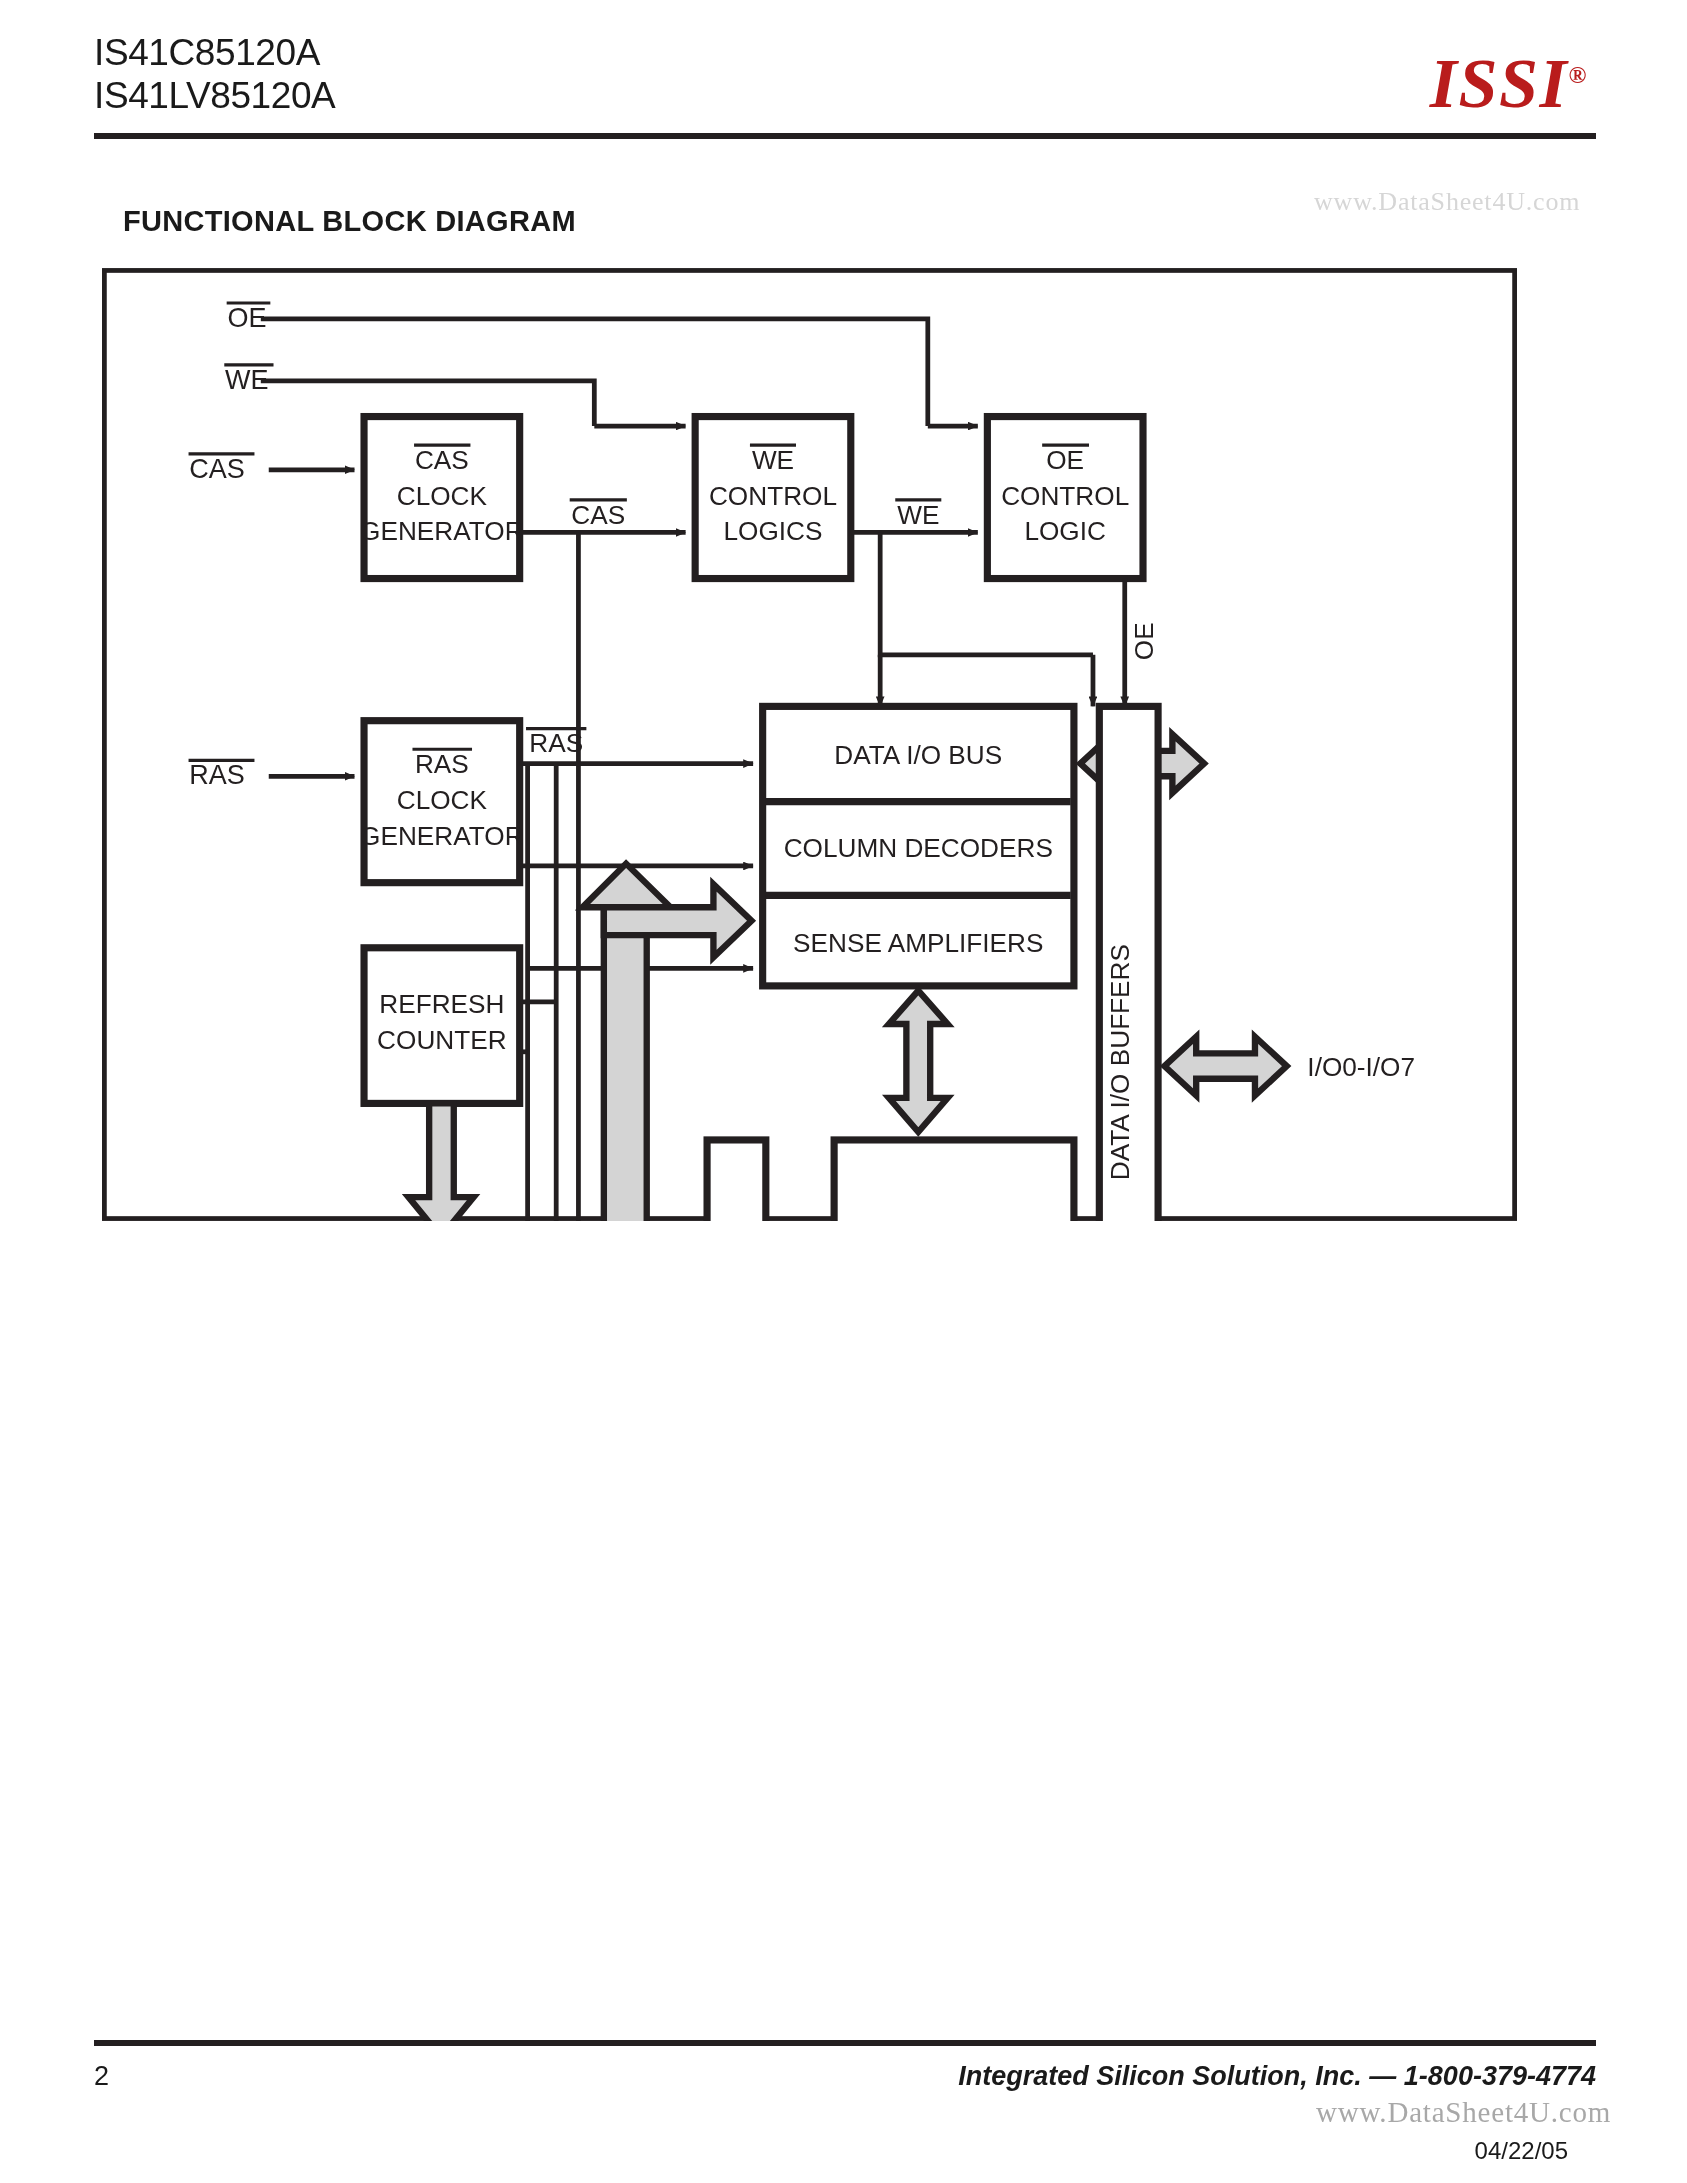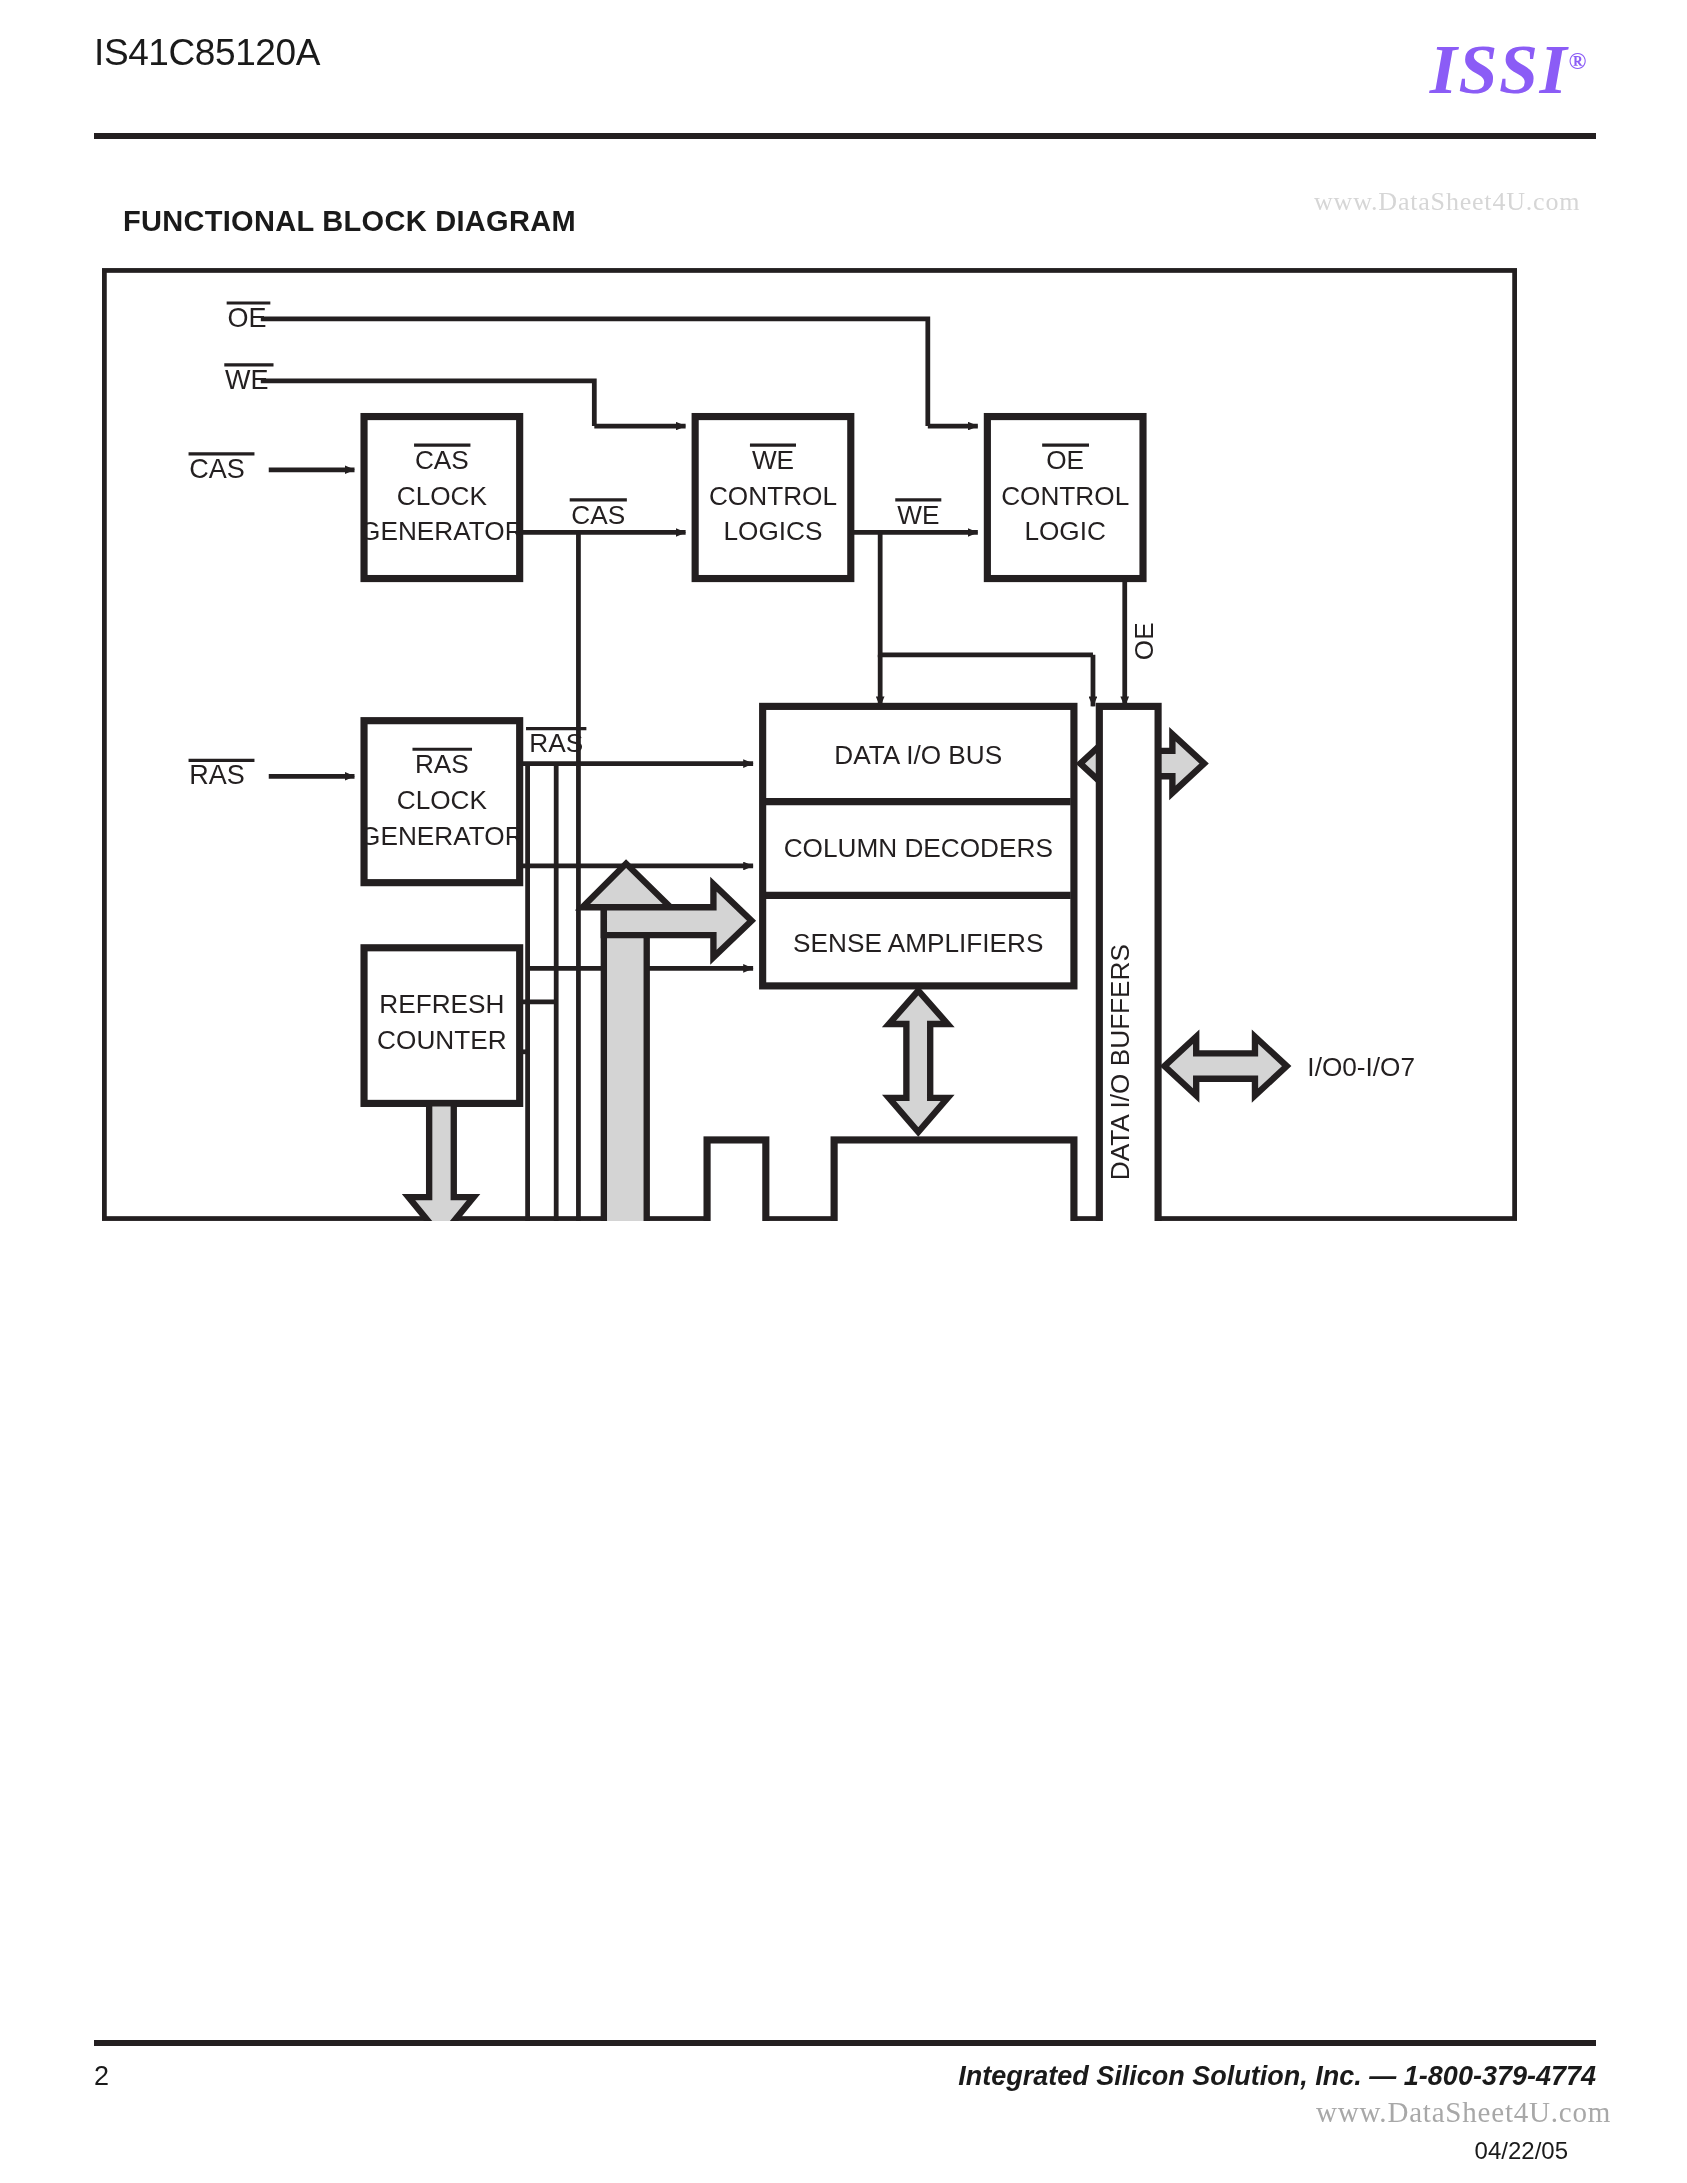--- a/index.html
+++ b/index.html
@@ -12,25 +12,25 @@
   }
   .page{position:relative;width:1687px;height:2183px;}
 
   
   .hdr{position:absolute;left:94px;top:32px;width:1502px;}
   .hdr-part{
     font-size:37px;font-weight:normal;letter-spacing:-0.4px;
     line-height:1.15;color:#1a1a1a;
   }
   .hdr-logo{
-    position:absolute;right:8px;top:3px;
+    position:absolute;right:8px;top:17px;
     font-family:"Liberation Serif", serif;
     font-style:italic;font-weight:bold;
     font-size:70px;letter-spacing:1.6px;
-    color:#8b5cf6;line-height:1;margin-left:36px;
+    color:#b91c1c;line-height:1;margin-left:36px;
   }
   .hdr-logo .reg{font-size:24px;vertical-align:super;font-style:normal;}
   .hdr-rule{
     position:absolute;left:94px;top:133px;width:1502px;height:5.6px;
     background:#231f20;
   }
 
   
   .wm{
     position:absolute;
@@ -63,20 +63,21 @@
   .ftr-rev{position:absolute;left:0;top:2102px;width:1568px;text-align:right;font-size:24px;}
   .ftr-date{position:absolute;left:0;top:2137px;width:1568px;text-align:right;font-size:24px;}
 </style>
 </head>
 <body>
 
 <div class="page">
 
   <div class="hdr">
     <div class="hdr-part">IS41C85120A</div>
+    <div class="hdr-part">IS41LV85120A</div>
     <div class="hdr-logo"><span>ISSI</span><span class="reg">®</span></div>
   </div>
   <div class="hdr-rule"></div>
 
   <div class="wm wm-top">www.DataSheet4U.com</div>
 
   <div class="sec-title">FUNCTIONAL BLOCK DIAGRAM</div>
 
   <div class="diagram-wrap">
   <svg class="diagram" viewBox="0 0 1782 1200" xmlns="http://www.w3.org/2000/svg">

